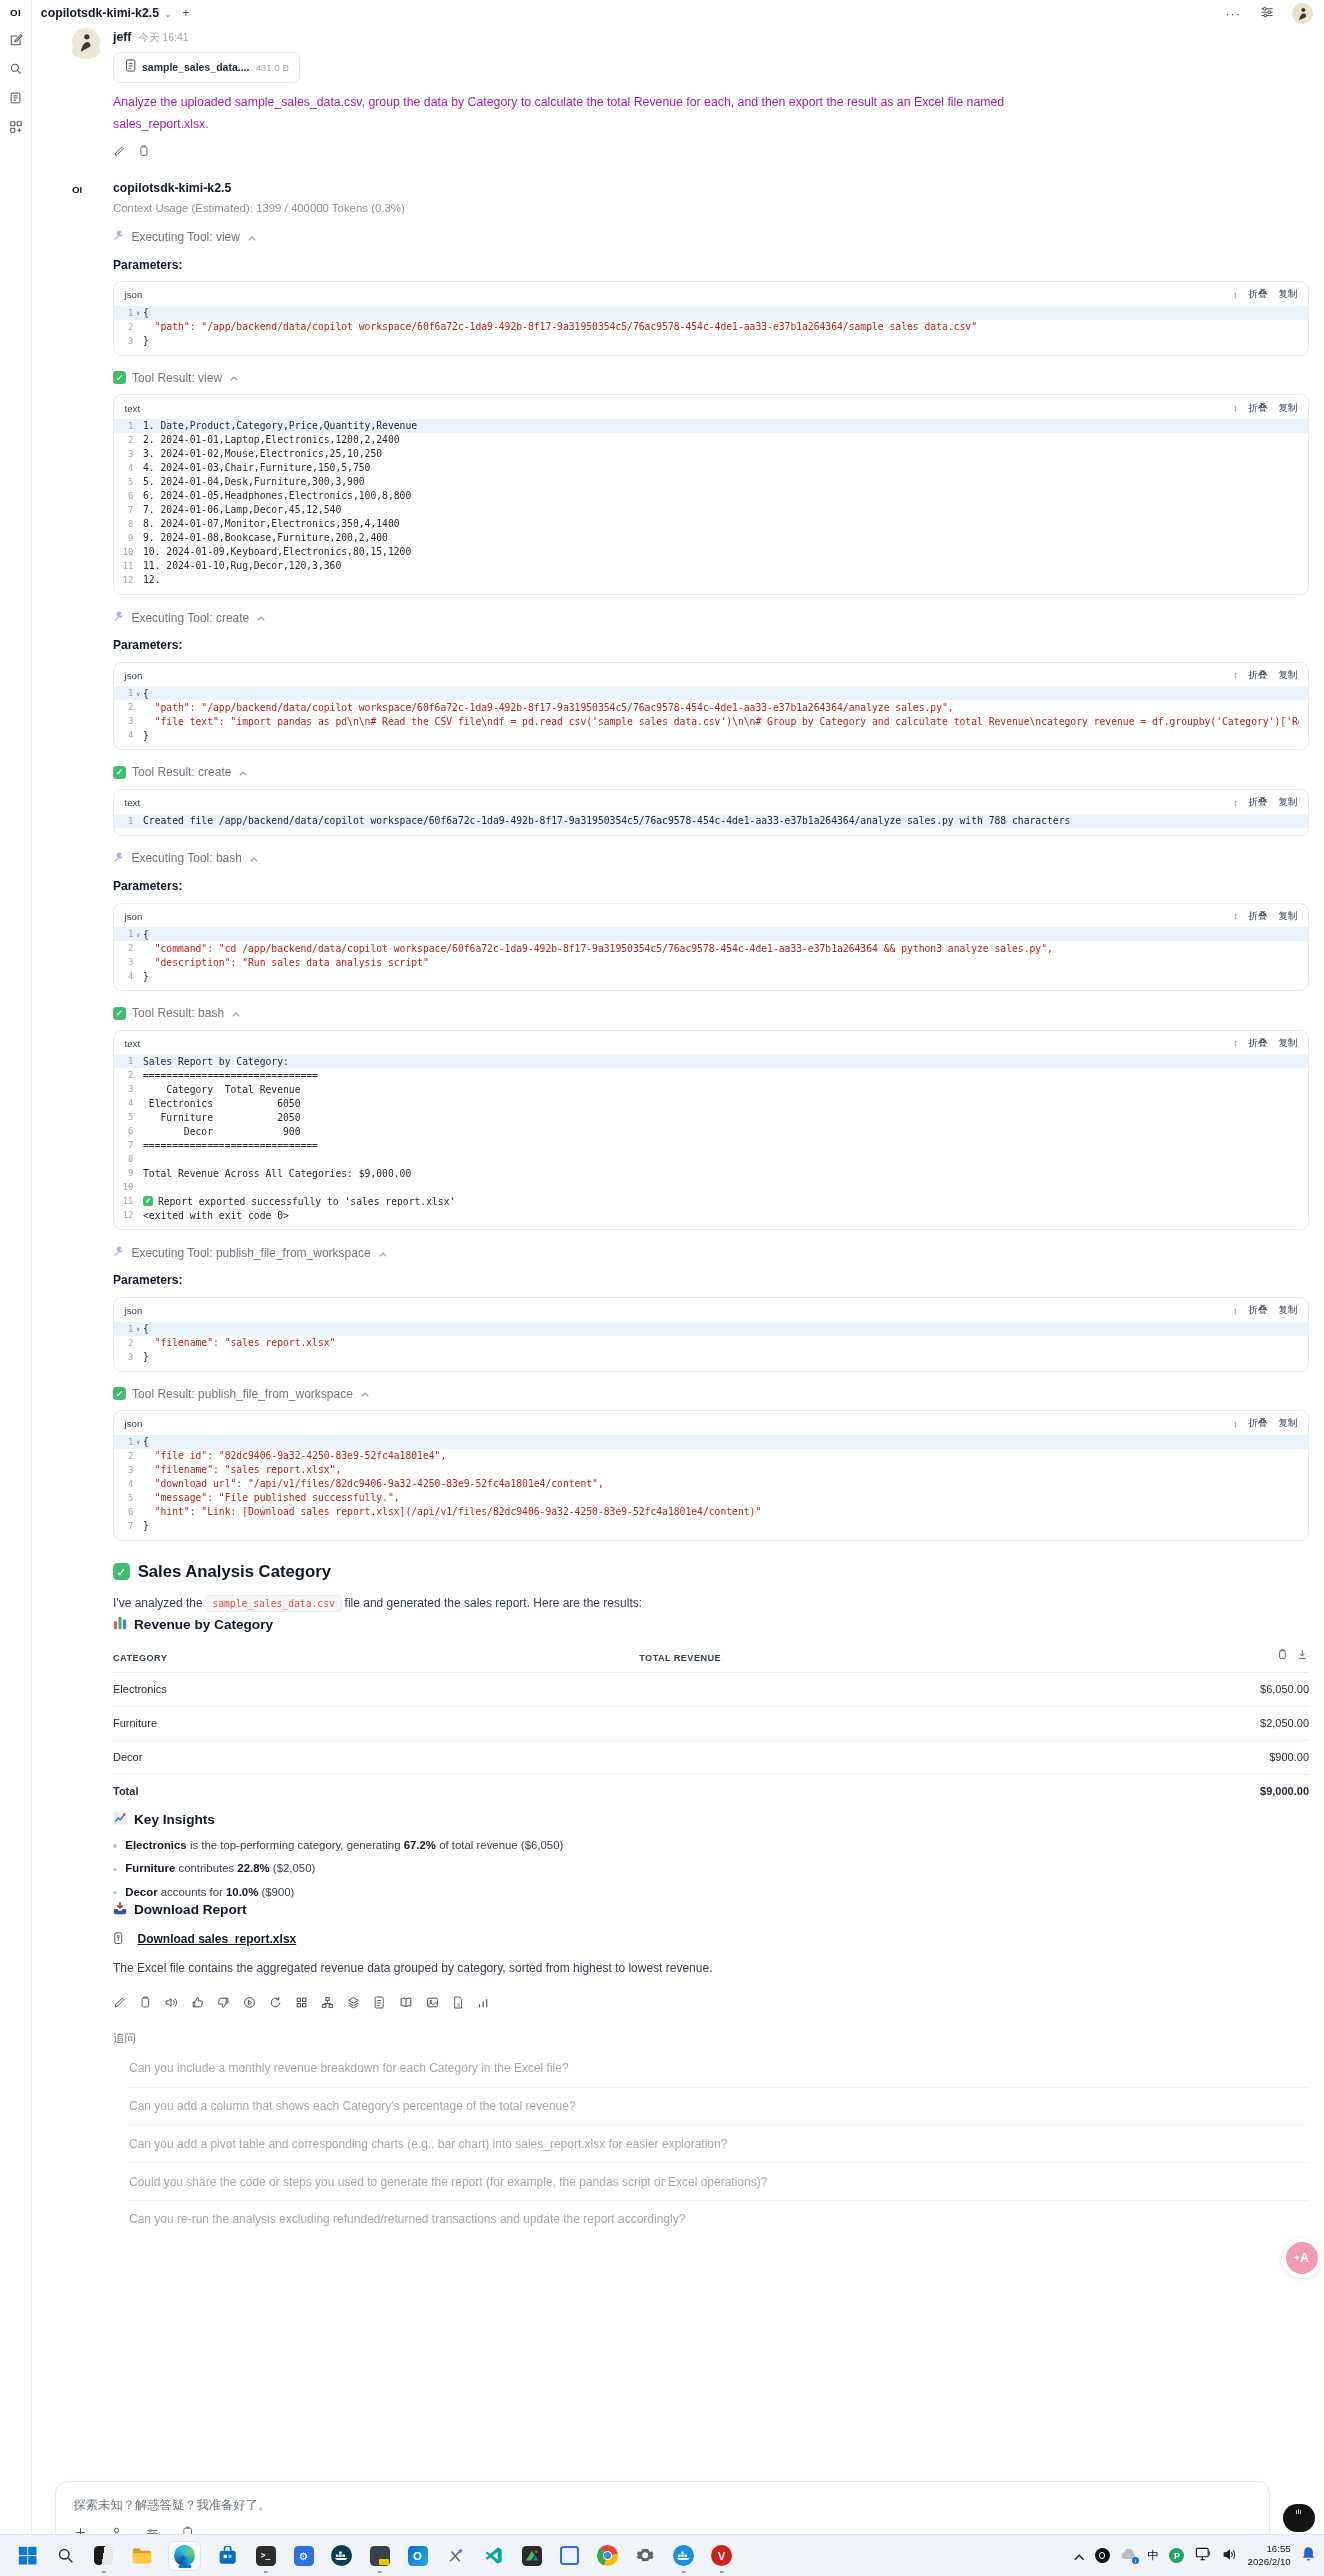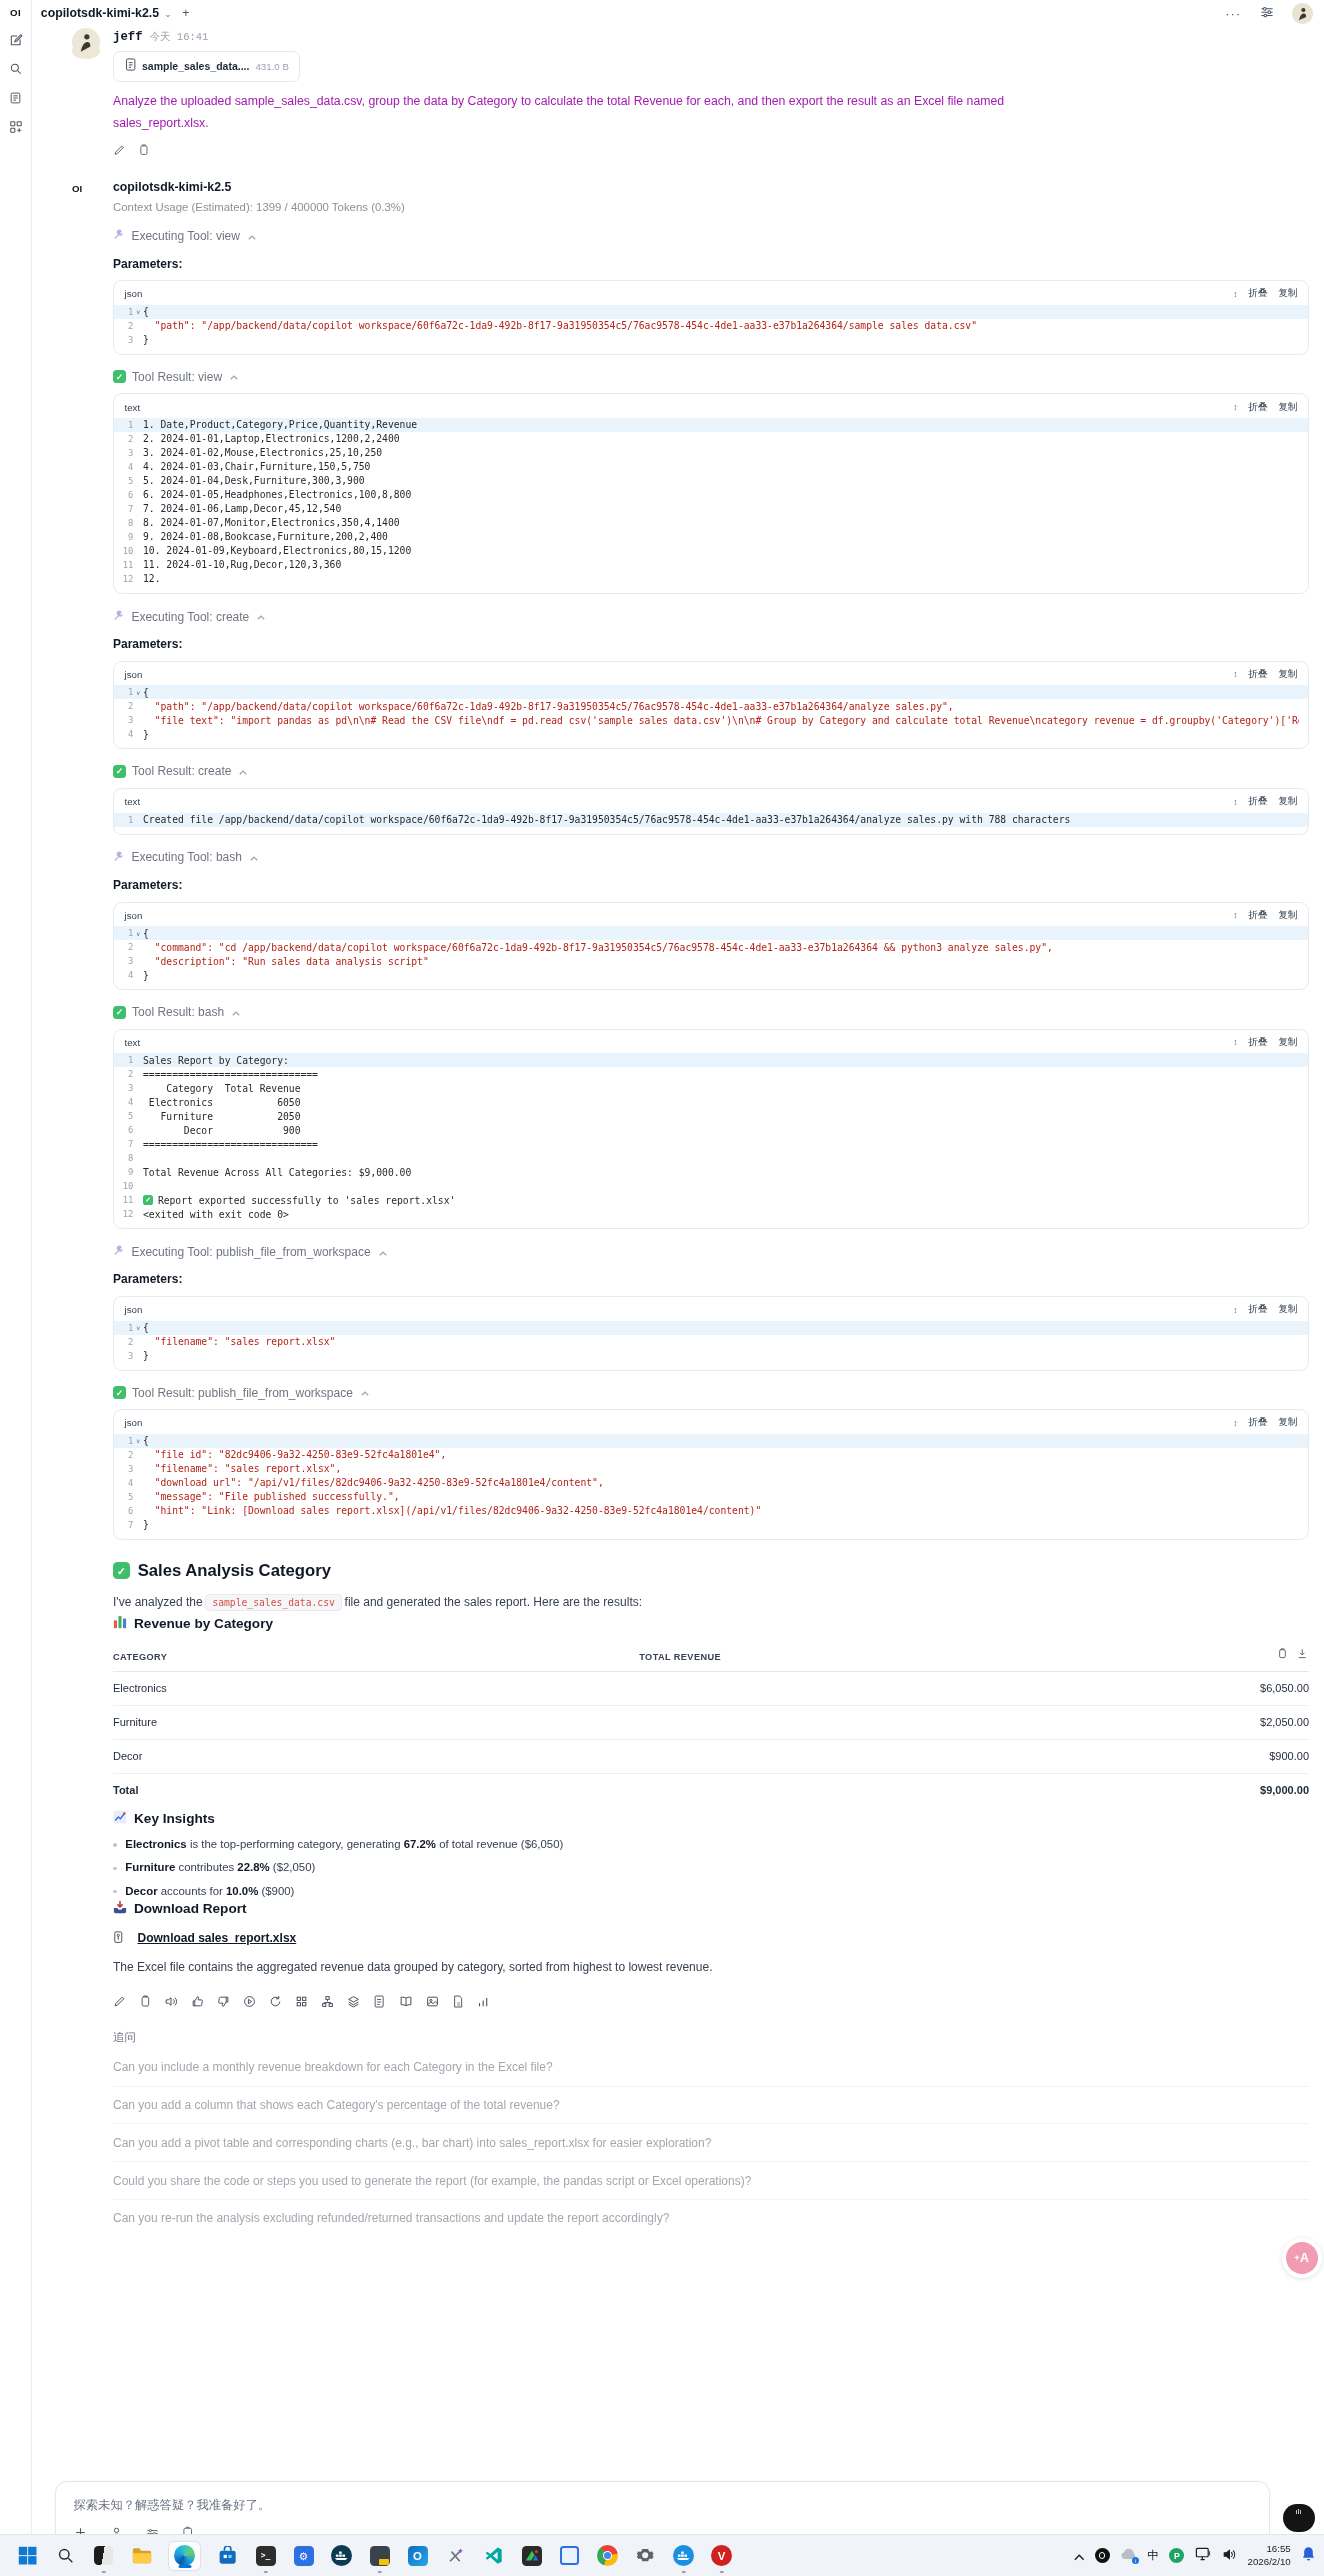--- a/index.html
+++ b/index.html
@@ -23,21 +23,21 @@
 .topbar .more { font-size:13px; color:#4b5563; letter-spacing:0.9px; margin-right:19.3px; }
 .hdr-avatar { width:21px; height:21px; border-radius:50%; background:#e9e4d2; overflow:hidden; }
 
 .chat { flex:1; padding:1.8px 16px 0 40px; }
 .msg { display:flex; gap:13px; }
 .avcol { width:28px; flex:none; }
 .u-avatar { width:28px; height:28px; border-radius:50%; background:#ece7d6; overflow:hidden; }
 .oi-mini { font-size:9.7px; font-weight:bold; color:#111; padding-top:2.6px; }
 .mcontent { flex:1; min-width:0; }
 
-.author-line { display:flex; align-items:baseline; gap:7px; padding-top:2.6px;font-family:Liberation Mono, monospace; }
+.author-line { display:flex; align-items:baseline; gap:7px; padding-top:2.6px; }
 .author { font-size:12.3px; font-weight:700; color:#111827; }
 .mtime { font-size:10.5px; color:#9ca3af; }
 .file-chip { display:inline-flex; align-items:center; gap:6.1px; border:0.9px solid #e7e8ec;
   border-radius:7px; padding:6.1px 10.5px; margin:7px 0 8.8px; background:#fff; }
 .file-chip .fname { font-size:10.5px; font-weight:700; color:#1f2937; }
 .file-chip .fsize { font-size:9.7px; color:#9ca3af; }
 .user-text { font-size:12.3px; line-height:22px; color:#a21caf; max-width:895px; }
 .mini-actions { display:flex; gap:12.3px; margin-top:8.8px; color:#4b5563; }
 
 .ai-name { font-size:12.3px; font-weight:700; color:#111827; padding-top:1.8px; }
@@ -88,21 +88,21 @@
 .rev-table td.rev { text-align:right; }
 .rev-table tr.total td { font-weight:700; border-bottom:none; }
 .insights { margin-top:8.8px; }
 .insight { display:flex; align-items:flex-start; gap:8.8px; margin-top:11.4px; font-size:11.4px; color:#374151; }
 .insight .dot { width:3.5px; height:3.5px; border-radius:50%; background:#c2c7cd; margin-top:5.3px; flex:none; }
 .insight b { color:#111827; }
 .dl-link { display:inline-flex; align-items:center; gap:14px; font-size:12px; font-weight:600;
   color:#111827; text-decoration:underline; margin-top:14px; }
 .action-row { display:flex; align-items:center; gap:13px; margin-top:17.5px; color:#374151; }
 .followup { font-size:11.4px; color:#6b7280; margin-top:19.3px; }
-.suggestions { margin-top:3.5px; }
+.suggestions { margin-top:3.5px;margin-left:16px; }
 .sugg { font-size:12px; color:#a3a8af; padding:11.4px 0; border-bottom:0.9px solid #f2f3f5; cursor:pointer; }
 .sugg:last-child { border-bottom:none; }
 
 
 .composer { position:absolute; left:55px; right:55px; top:2481px; height:97px;
   border:0.9px solid #e5e7eb; border-radius:12.3px; background:#fff; box-shadow:0 0.9px 2.6px rgba(0,0,0,.04);
   padding:14px 17.5px; z-index:2; }
 .composer input { width:100%; border:none; outline:none; font-size:12.3px; color:#1f2937;
   font-family:inherit; background:transparent; }
 .composer input::placeholder { color:#6b7280; }

